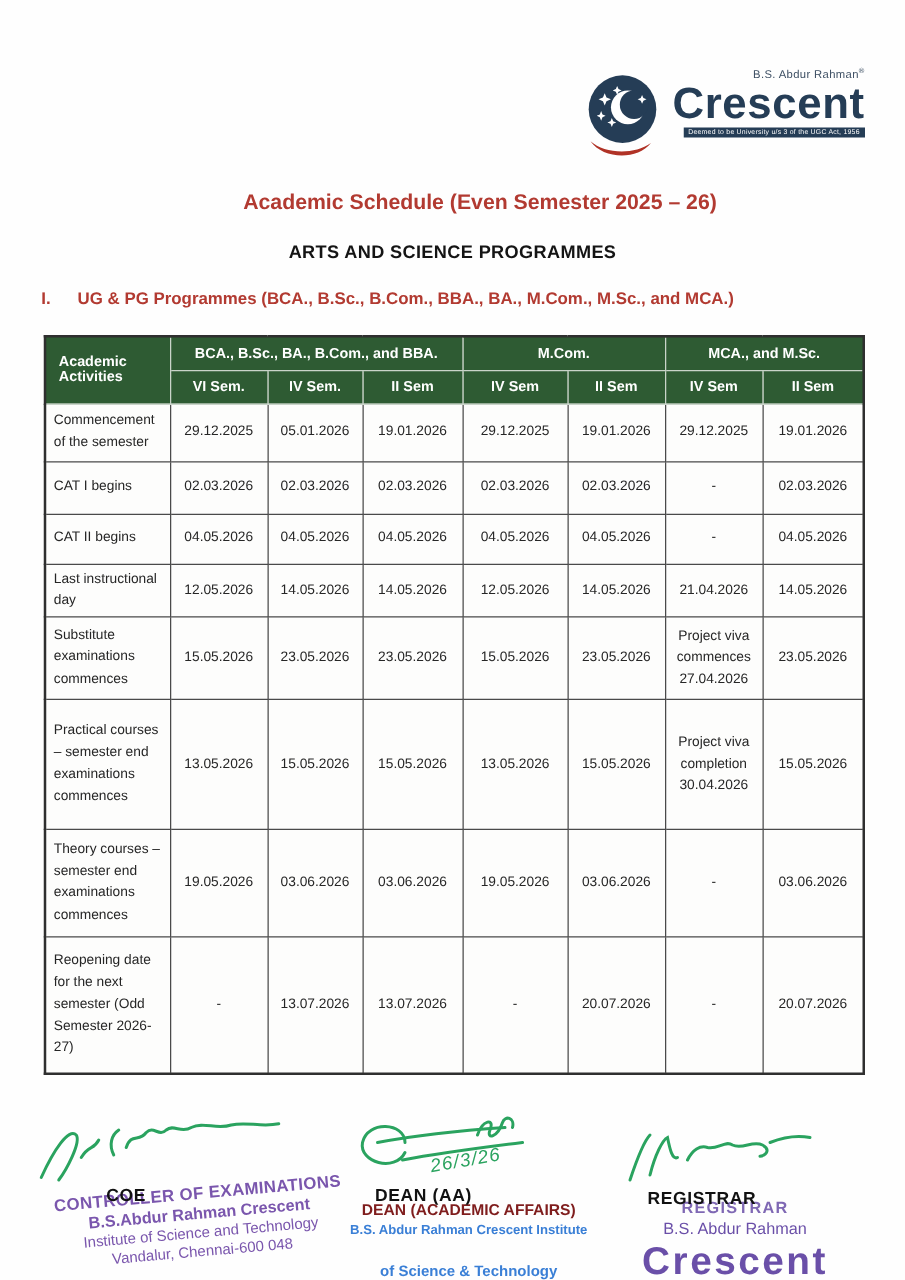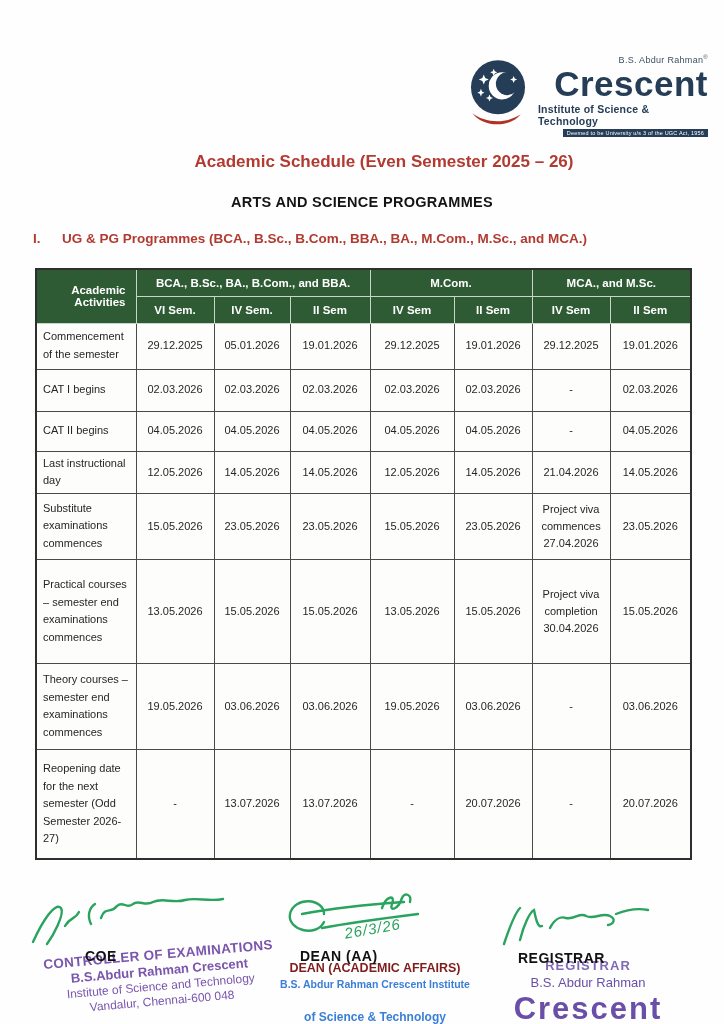--- a/index.html
+++ b/index.html
@@ -31,21 +31,21 @@
     color: #b23a31; font-size: 13.5px; font-weight: bold; }
   .section-num { width: 29px; }
 
   
   table.schedule { position: absolute; left: 35px; top: 268px; width: 655px;
     border-collapse: collapse; table-layout: fixed; border: 2px solid #2f2f2f; }
   .schedule th {
     background: #2e5b33; color: #ffffff; font-size: 11.5px; font-weight: bold;
     border: 1px solid #c9d4c9; padding: 0 2px; height: 27px;
   }
-  .schedule th.activity-head { text-align: right; padding: 3px 10px; }
+  .schedule th.activity-head { text-align: left; padding: 3px 10px; }
   .schedule td {
     border: 1px solid #4a4a4a; font-size: 11px; color: #262626;
     text-align: center; vertical-align: middle; padding: 3px 3px; line-height: 1.55;
     background: #fdfdfc;
   }
   .schedule td.activity { text-align: left; padding-left: 6px; padding-right: 4px; line-height: 1.6; }
   .schedule tbody tr:nth-child(1) { height: 46px; }
   .schedule tbody tr:nth-child(2) { height: 42px; }
   .schedule tbody tr:nth-child(3) { height: 40px; }
   .schedule tbody tr:nth-child(4) { height: 42px; }
@@ -97,21 +97,20 @@
     <polygon points="30,26 32,31 37,33 32,35 30,40 28,35 23,33 28,31" fill="#ffffff"></polygon>
     <polygon points="26,46 27.5,50 31,51.5 27.5,53 26,57 24.5,53 21,51.5 24.5,50" fill="#ffffff"></polygon>
     <polygon points="38,54 39.5,57.5 43,59 39.5,60.5 38,64 36.5,60.5 33,59 36.5,57.5" fill="#ffffff"></polygon>
     <polygon points="44,18 45.5,21.5 49,23 45.5,24.5 44,28 42.5,24.5 39,23 42.5,21.5" fill="#ffffff"></polygon>
     <polygon points="72,28 73.5,31.5 77,33 73.5,34.5 72,38 70.5,34.5 67,33 70.5,31.5" fill="#ffffff"></polygon>
     <path d="M14,80 C30,94 62,96 82,82 C66,102 28,100 14,80 Z" fill="#b03226"></path>
   </svg>
   <div class="logo-text">
     <div class="logo-pre"><span>B.S. Abdur Rahman</span><sup>®</sup></div>
     <div class="logo-brand">Crescent</div>
-    <div class="logo-sub">Institute of Science &amp; Technology</div>
     <div class="logo-deemed">Deemed to be University u/s 3 of the UGC Act, 1956</div>
   </div>
 </div>
 
 <div class="doc-title">Academic Schedule (Even Semester 2025 – 26)</div>
 <div class="doc-subtitle">ARTS AND SCIENCE PROGRAMMES</div>
 <div class="section-line">
   <span class="section-num">I.</span>
   <span>UG &amp; PG Programmes (BCA., B.Sc., B.Com., BBA., BA., M.Com., M.Sc., and MCA.)</span>
 </div>

